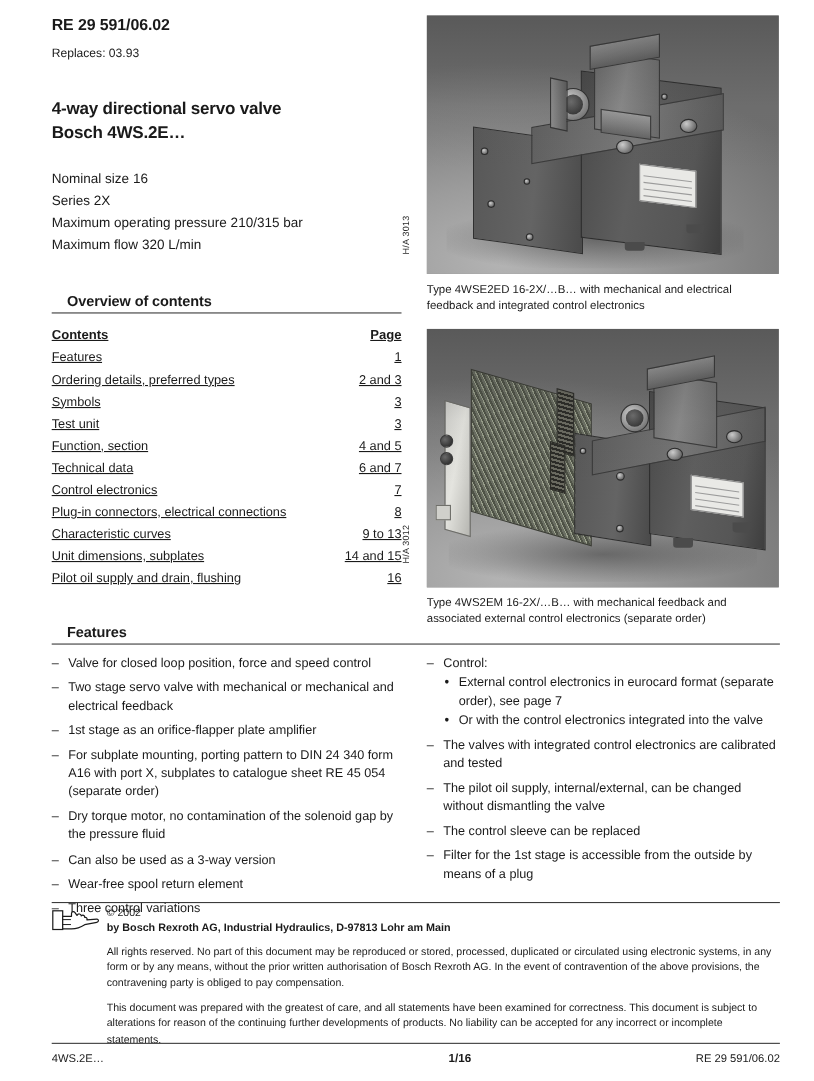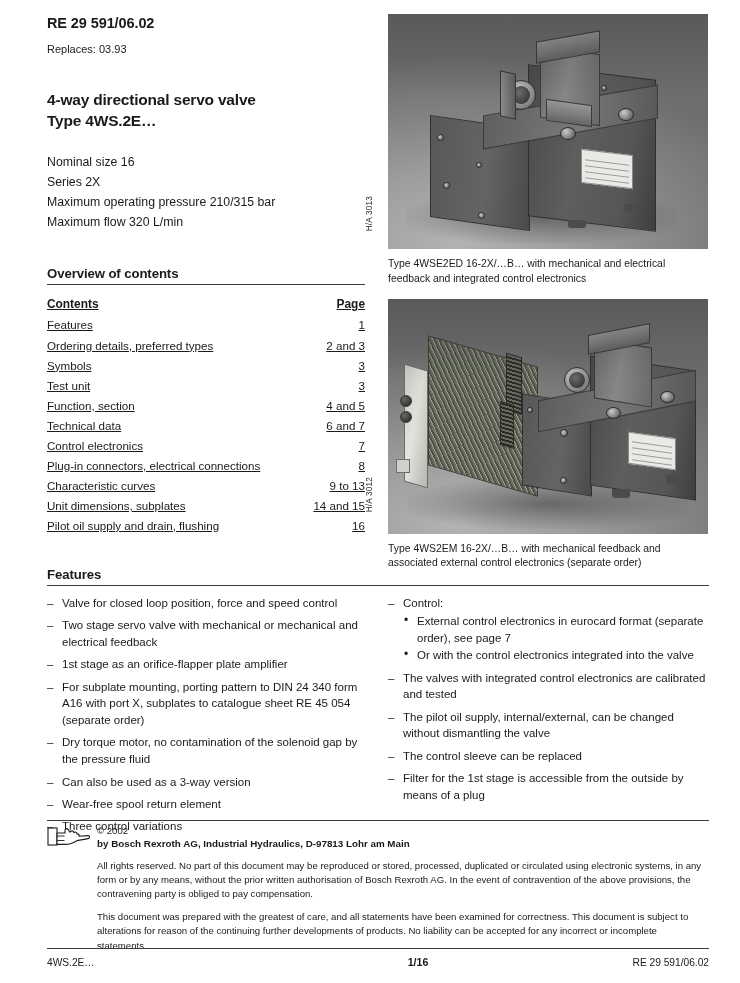--- a/index.html
+++ b/index.html
@@ -69,21 +69,21 @@
   .spec-line {
     font-size: 12.3px;
     line-height: 1.62;
     margin: 0;
   }
 
   
   .sec-head {
     font-size: 13.2px;
     font-weight: bold;
-    margin: 0 0 3px 0;
+    margin: 0 0 3px 14px;
     letter-spacing: -0.1px;
   }
   .rule {
     border: 0;
     border-top: 1.6px solid #3b3b3b;
     margin: 0;
     height: 0;
   }
   .rule-thin {
     border: 0;
@@ -319,21 +319,21 @@
   <div class="top-area">
 
     <div class="col-left">
 
       <div class="doc-code">RE 29 591/06.02</div>
       <div class="replaces">Replaces: 03.93</div>
 
       <div class="title-block">
         <div class="main-title">
           <span>4-way directional servo valve</span><br>
-          <span>Type 4WS.2E…</span>
+          <span>Bosch 4WS.2E…</span>
         </div>
       </div>
 
       <div class="spec-list">
         <div class="spec-line">Nominal size 16</div>
         <div class="spec-line">Series 2X</div>
         <div class="spec-line">Maximum operating pressure 210/315 bar</div>
         <div class="spec-line">Maximum flow 320 L/min</div>
       </div>
 

